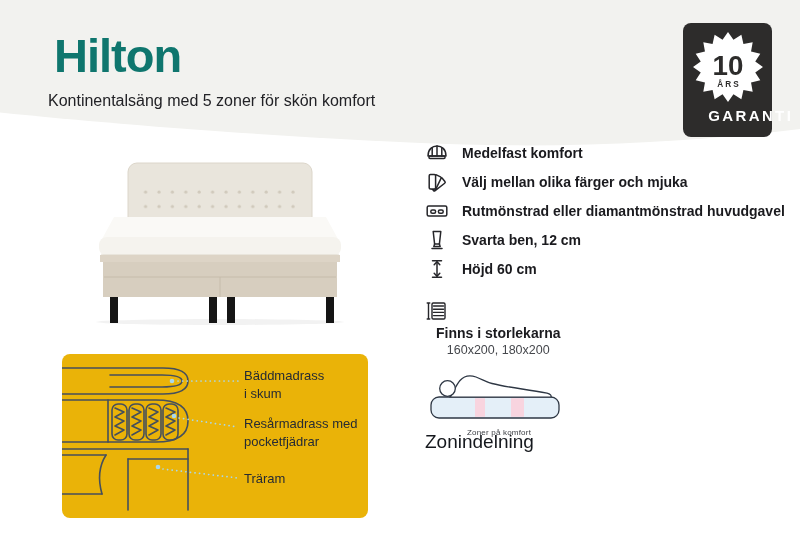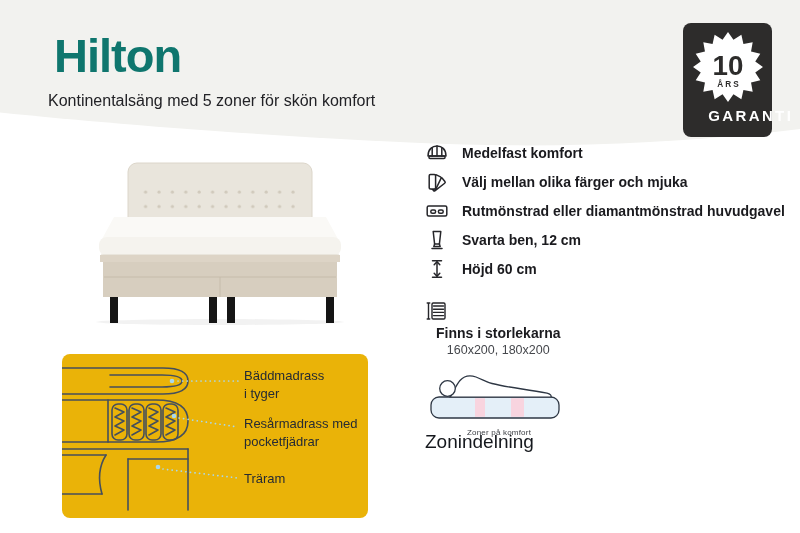--- a/index.html
+++ b/index.html
@@ -211,21 +211,21 @@
         <path d="M101,115 L176,124"></path>
       </g>
       <g fill="#a9d8ee">
         <circle cx="110" cy="27" r="2.3"></circle>
         <circle cx="112" cy="62" r="2.3"></circle>
         <circle cx="96" cy="113" r="2.3"></circle>
       </g>
     </svg>
     <div class="layer-label" style="top:13px">
       <div>Bäddmadrass</div>
-      <div>i tyger</div>
+      <div>i skum</div>
     </div>
     <div class="layer-label" style="top:61px">
       <div>Resårmadrass med</div>
       <div>pocketfjädrar</div>
     </div>
     <div class="layer-label" style="top:116px">
       <div>Träram</div>
       <div></div>
     </div>
   </div>

